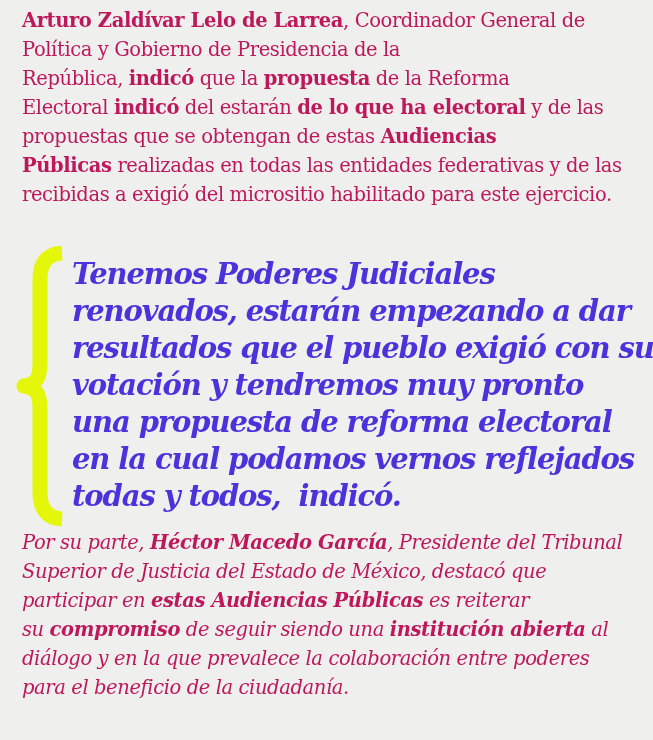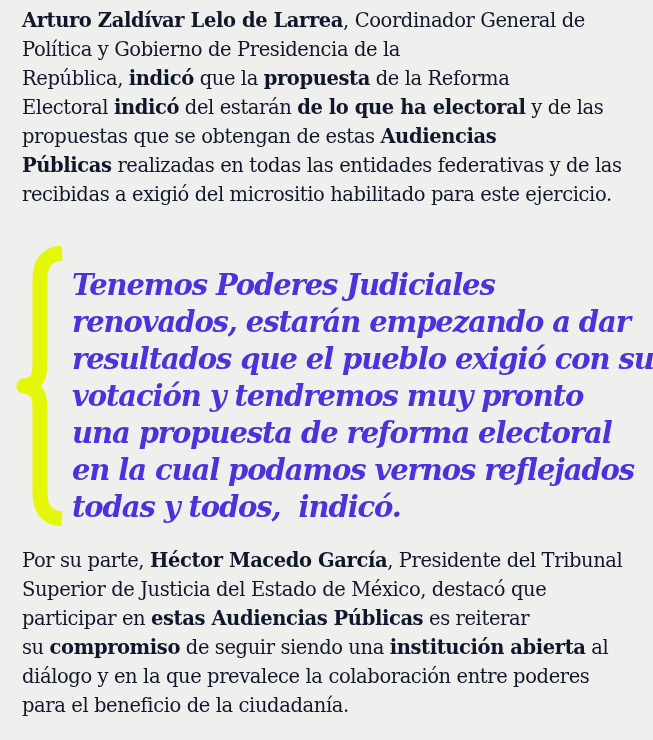--- a/index.html
+++ b/index.html
@@ -13,29 +13,29 @@
   .page {
     position: relative;
     width: 653px;
     height: 740px;
   }
   .body-para {
     margin: 0 0 0 22px;
     font-size: 19.5px;
     line-height: 29px;
     letter-spacing: -0.4px;
-    color: #0f172a;
+    color: #be185d;
     white-space: pre;
   }
   .body-para .b { font-weight: 700; }
   .p1 { padding-top: 6px; }
-  .p2 { margin-top: 20px; }
+  .p2 { margin-top: 2px; font-style: italic; }
   .quote-row {
     display: flex;
-    align-items: flex-end;
+    align-items: flex-start;
     margin: 37px 0 0 13px;
     height: 280px;
   }
   .brace {
     flex: 0 0 auto;
     width: 50px;
     height: 280px;
   }
   .quote-text {
     margin-left: 9px;

